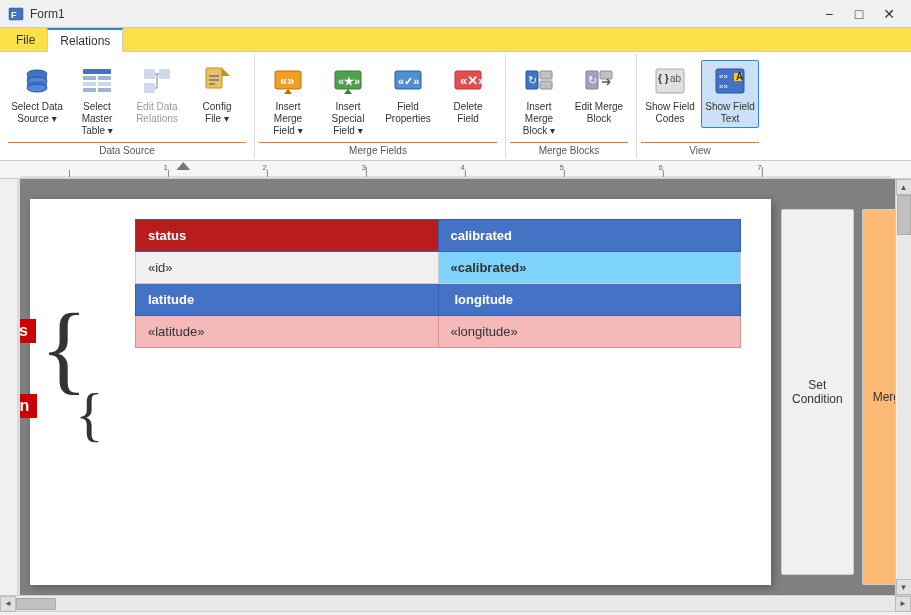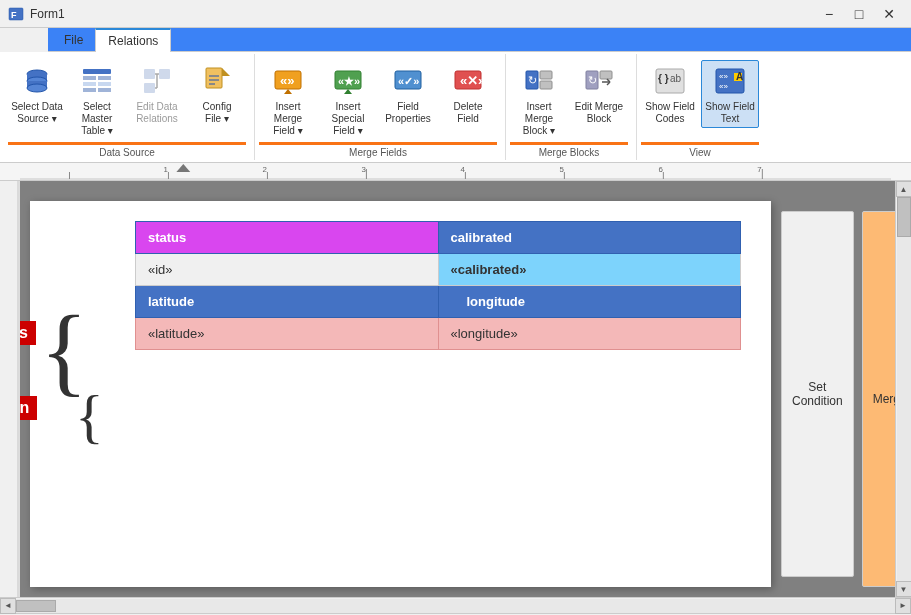--- a/index.html
+++ b/index.html
@@ -20,24 +20,23 @@
     .title-bar-controls { display: flex; gap: 2px; }
     .title-bar-btn {
       width: 28px; height: 20px; border: none; background: transparent;
       cursor: pointer; font-size: 14px; color: #333; display: flex;
       align-items: center; justify-content: center;
     }
 
     
     .ribbon-tabs {
       display: flex;
-      background: #3b82f6;
+      background: #fde047;
       border-bottom: 1px solid #ccc;
       padding-left: 4px;
-      margin-left: 48px;
     }
     .ribbon-tab {
       padding: 4px 12px;
       font-size: 12px;
       cursor: pointer;
       border: none;
       background: transparent;
       color: #333;
     }
     .ribbon-tab.active {
@@ -68,21 +67,21 @@
       flex: 1;
       align-items: flex-start;
       gap: 2px;
       padding-top: 4px;
     }
     .ribbon-group-label {
       text-align: center;
       font-size: 10px;
       color: #555;
       padding-top: 2px;
-      border-top: 3px solid #f97316;
+      border-top: 1px solid #f97316;
       margin-top: 2px;
     }
     .ribbon-btn {
       display: flex;
       flex-direction: column;
       align-items: center;
       justify-content: flex-start;
       width: 58px;
       min-height: 68px;
       padding: 4px 2px 2px;
@@ -499,32 +498,32 @@
       <div class="location-label" style="position:absolute; left:-70px; top:195px; background:#cc0000; color:white; font-weight:bold; font-size:16px; padding:3px 8px; z-index:10;">location</div>
 
       <div style="position:absolute; left:10px; top:100px; font-size:100px; color:#333; font-weight:100; line-height:1; font-family: serif;">{</div>
 
       <div style="position:absolute; left:45px; top:185px; font-size:60px; color:#333; font-weight:100; line-height:1; font-family: serif;">{</div>
 
       <table class="data-table" style="margin-left:75px; width:calc(100% - 75px); border-collapse:collapse;">
         <tbody>
 
           <tr class="header-row">
-            <td style="background:#d946ef; color:white; font-weight:bold; padding:8px 12px; border:1px solid #3060b0; width:50%;">status</td>
+            <td style="background:#b91c1c; color:white; font-weight:bold; padding:8px 12px; border:1px solid #3060b0; width:50%;">status</td>
             <td style="background:#4472c4; color:white; font-weight:bold; padding:8px 12px; border:1px solid #3060b0; width:50%;">calibrated</td>
           </tr>
 
           <tr class="data-row">
             <td style="background:#f0f0f0; padding:8px 12px; border:1px solid #ccc;">«id»</td>
             <td style="background:#7dd3fc; padding:4px 12px; border:1px solid #ccc;font-weight:bold;">«calibrated»</td>
           </tr>
 
           <tr class="header-row">
             <td style="background:#4472c4; color:white; font-weight:bold; padding:8px 12px; border:1px solid #3060b0;">latitude</td>
-            <td style="background:#4472c4; color:white; font-weight:bold; padding:8px 28px; border:1px solid #3060b0;">longitude</td>
+            <td style="background:#4472c4; color:white; font-weight:bold; padding:8px 16px; border:1px solid #3060b0;">longitude</td>
           </tr>
 
           <tr class="pink-row">
             <td style="background:#f4b8b8; padding:8px 12px; border:1px solid #e09090;">«latitude»</td>
             <td style="background:#f4b8b8; padding:8px 12px; border:1px solid #e09090;">«longitude»</td>
           </tr>
         </tbody>
       </table>
     </div>
 

